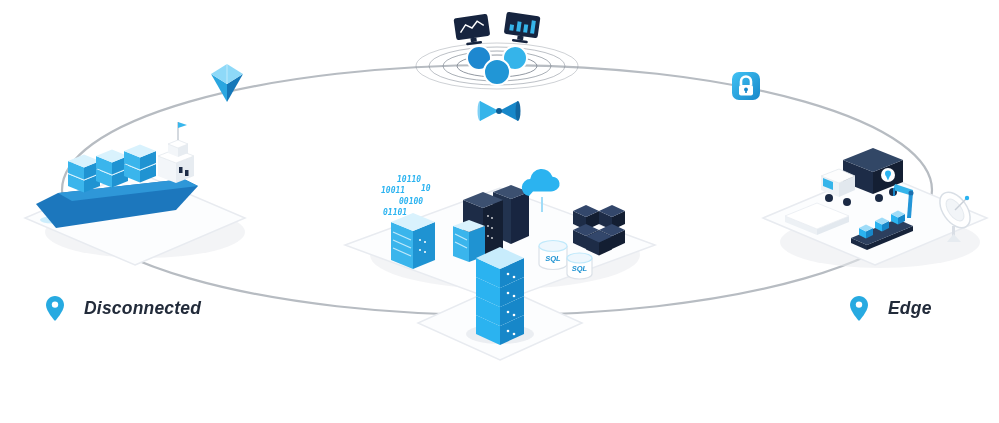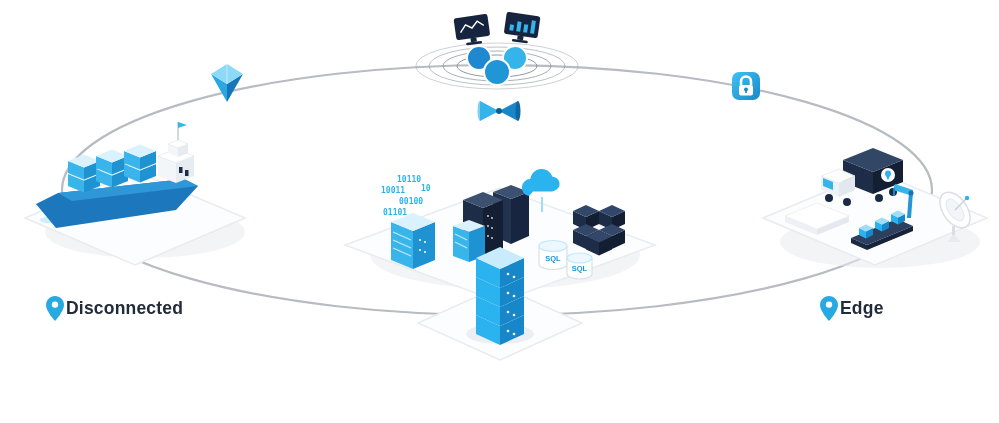--- a/index.html
+++ b/index.html
@@ -1,19 +1,19 @@
 <!DOCTYPE html>
 <html><head>
 <meta charset="utf-8">
 <style>
   html,body{margin:0;padding:0;background:#fff;}
   .canvas{position:relative;width:999px;height:423px;background:#ffffff;overflow:hidden;
-          font-family:"Liberation Sans",sans-serif;}
+          font-family:"Liberation Sans",sans-serif;font-style:italic;}
   .abs{position:absolute;}
-  .label{position:absolute;display:flex;align-items:center;gap:2px;}
+  .label{position:absolute;display:flex;align-items:center;gap:20px;}
   .label .txt{font-weight:700;font-size:17.5px;letter-spacing:.2px;color:#222b3a;}
   svg{display:block;}
   text.bin{font-family:"DejaVu Sans Mono",monospace;font-size:8px;fill:#2bb3f0;font-weight:bold;}
   text.sql{font-family:"Liberation Sans",sans-serif;font-size:7.5px;font-weight:bold;fill:#1f93d2;text-anchor:middle;}
 </style>
 </head>
 <body>
 
 <div class="canvas">
 
@@ -296,21 +296,21 @@
 
   <div class="label" style="left:46px;top:296px">
     <svg width="18" height="25" viewBox="0 0 18 25">
       <path d="M9,0 C4,0 0,4 0,9 c0,6.4 9,16 9,16 s9,-9.6 9,-16 C18,4 14,0 9,0 Z" fill="#27aae1"></path>
       <circle cx="9" cy="8.6" r="3.2" fill="#ffffff"></circle>
     </svg>
     <span class="txt">Disconnected</span>
   </div>
 
 
-  <div class="label" style="left:820px;top:296px">
+  <div class="label" style="left:850px;top:296px">
     <svg width="18" height="25" viewBox="0 0 18 25">
       <path d="M9,0 C4,0 0,4 0,9 c0,6.4 9,16 9,16 s9,-9.6 9,-16 C18,4 14,0 9,0 Z" fill="#27aae1"></path>
       <circle cx="9" cy="8.6" r="3.2" fill="#ffffff"></circle>
     </svg>
     <span class="txt">Edge</span>
   </div>
 
 </div>
 
 </body></html>

